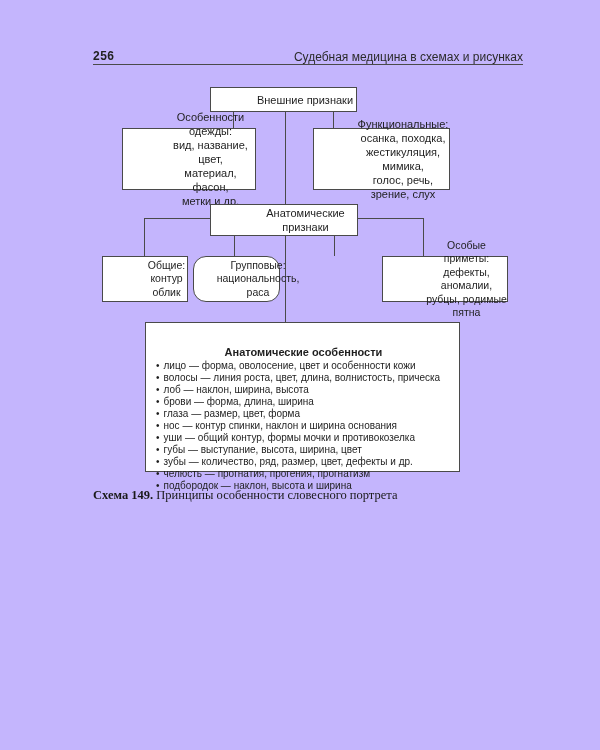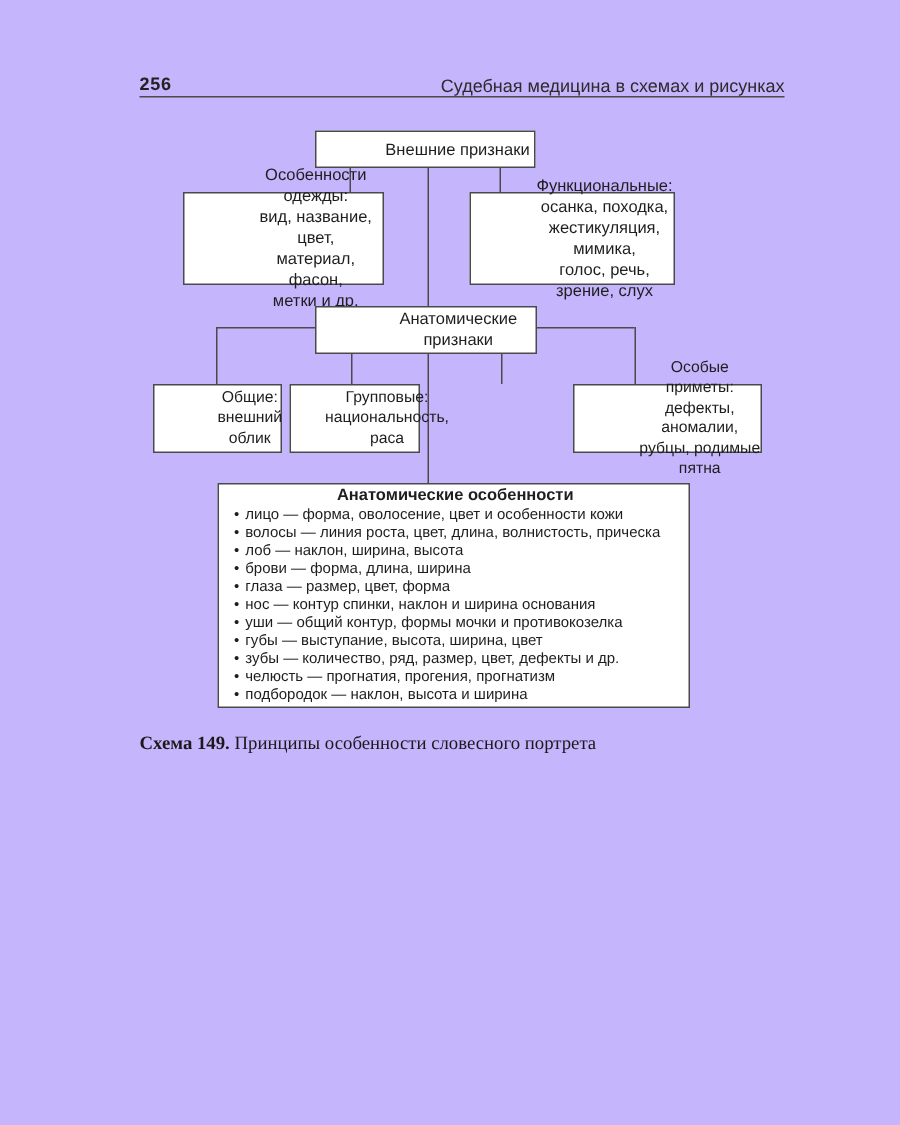--- a/index.html
+++ b/index.html
@@ -28,29 +28,29 @@
     white-space:pre-line;
     color:#1e1e1e;
     padding-left:43px;
   }
   .b-root{left:210px;top:87px;width:147px;height:25px;}
   .b-clothing{left:122px;top:128px;width:134px;height:62px;}
   .b-functional{left:313px;top:128px;width:137px;height:62px;}
   .b-anatomical{left:210px;top:204px;width:148px;height:32px;}
   .b-row{top:256px;height:46px;font-size:10.5px;line-height:13.5px;}
   .b-general{left:102px;width:86px;}
-  .b-group{left:193px;width:87px;}
+  .b-group{left:193px;width:87px;border-radius:13px;}
   .b-conspicuous{left:292px;width:86px;}
   .b-special{left:382px;width:126px;}
 
   
   .features{
     position:absolute;left:145px;top:322px;width:315px;height:150px;
     box-sizing:border-box;border:1px solid #4a4a4a;background:#fff;
-    padding:0 8px 0 10px;
+    padding:22px 8px 0 10px;
   }
   .features-title{font-size:11px;font-weight:bold;text-align:center;line-height:14px;margin-bottom:1px;color:#1e1e1e;}
   .bullet-item{font-size:10px;line-height:12px;color:#1e1e1e;white-space:nowrap;}
   .bullet-item::before{content:"•";margin-right:4px;}
 
   
   .cline{position:absolute;background:#4a4a4a;}
 
   
   .caption{
@@ -85,21 +85,21 @@
 вид, название, цвет,
 материал, фасон,
 метки и др.</div>
   <div class="dbox b-functional">Функциональные:
 осанка, походка,
 жестикуляция, мимика,
 голос, речь, зрение, слух</div>
   <div class="dbox b-anatomical">Анатомические
 признаки</div>
   <div class="dbox b-row b-general">Общие:
-внешний облик</div>
+контур облик</div>
   <div class="dbox b-row b-group">Групповые:
 национальность,
 раса</div>
   <div class="dbox b-row b-special">Особые приметы:
 дефекты, аномалии,
 рубцы, родимые пятна</div>
 
   <div class="features">
     <div class="features-title">Анатомические особенности</div>
     <div>

